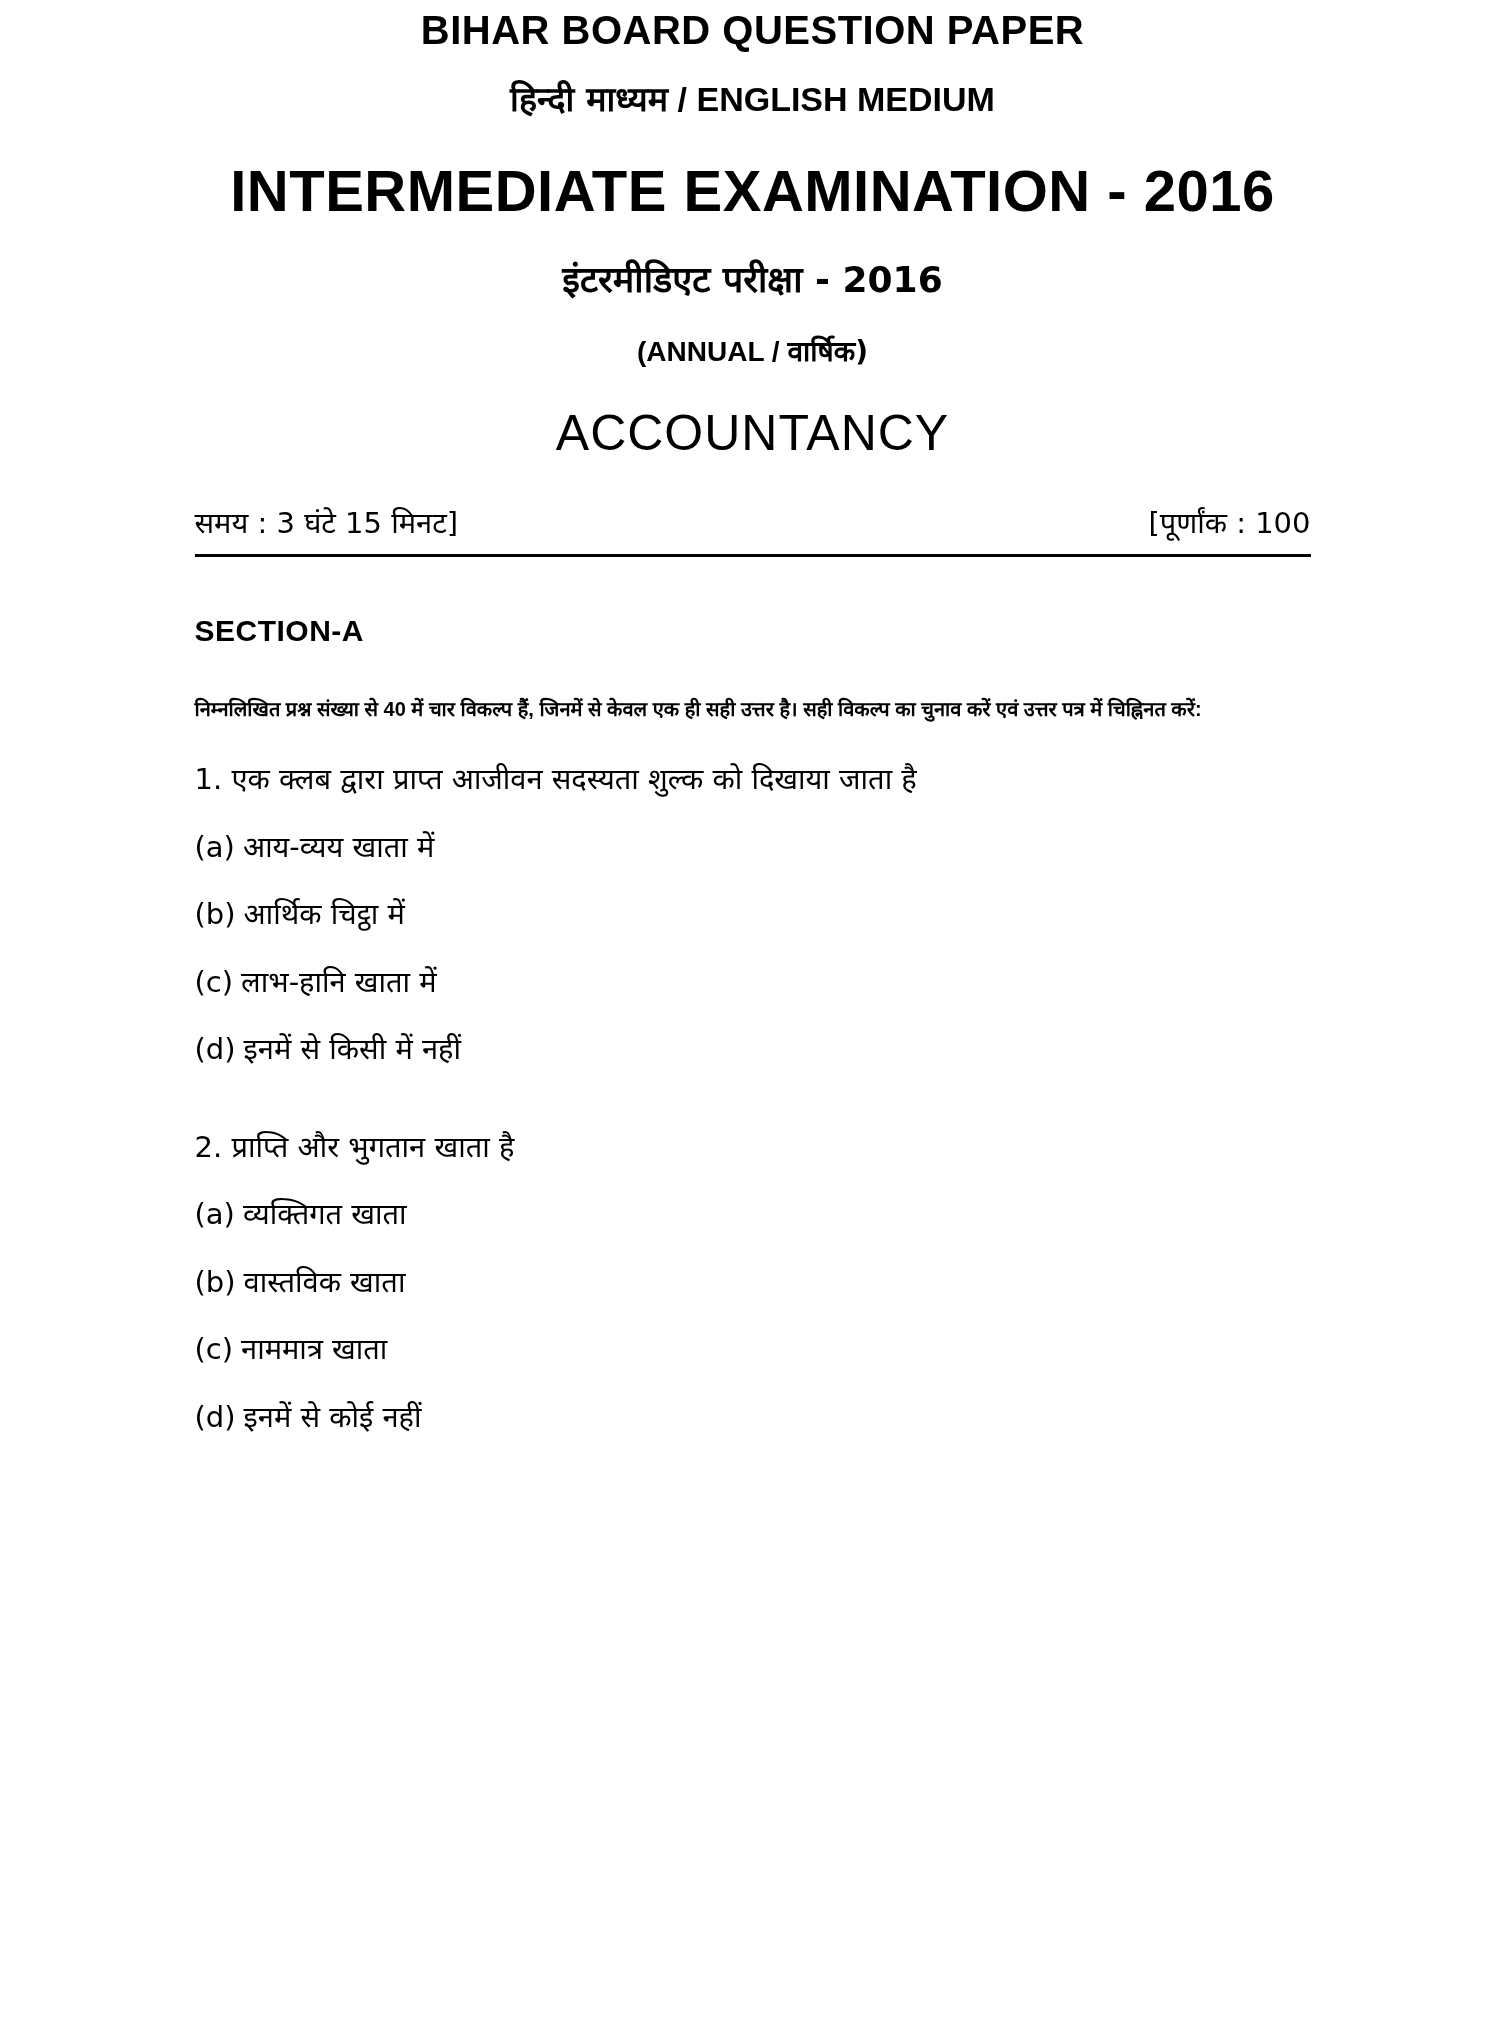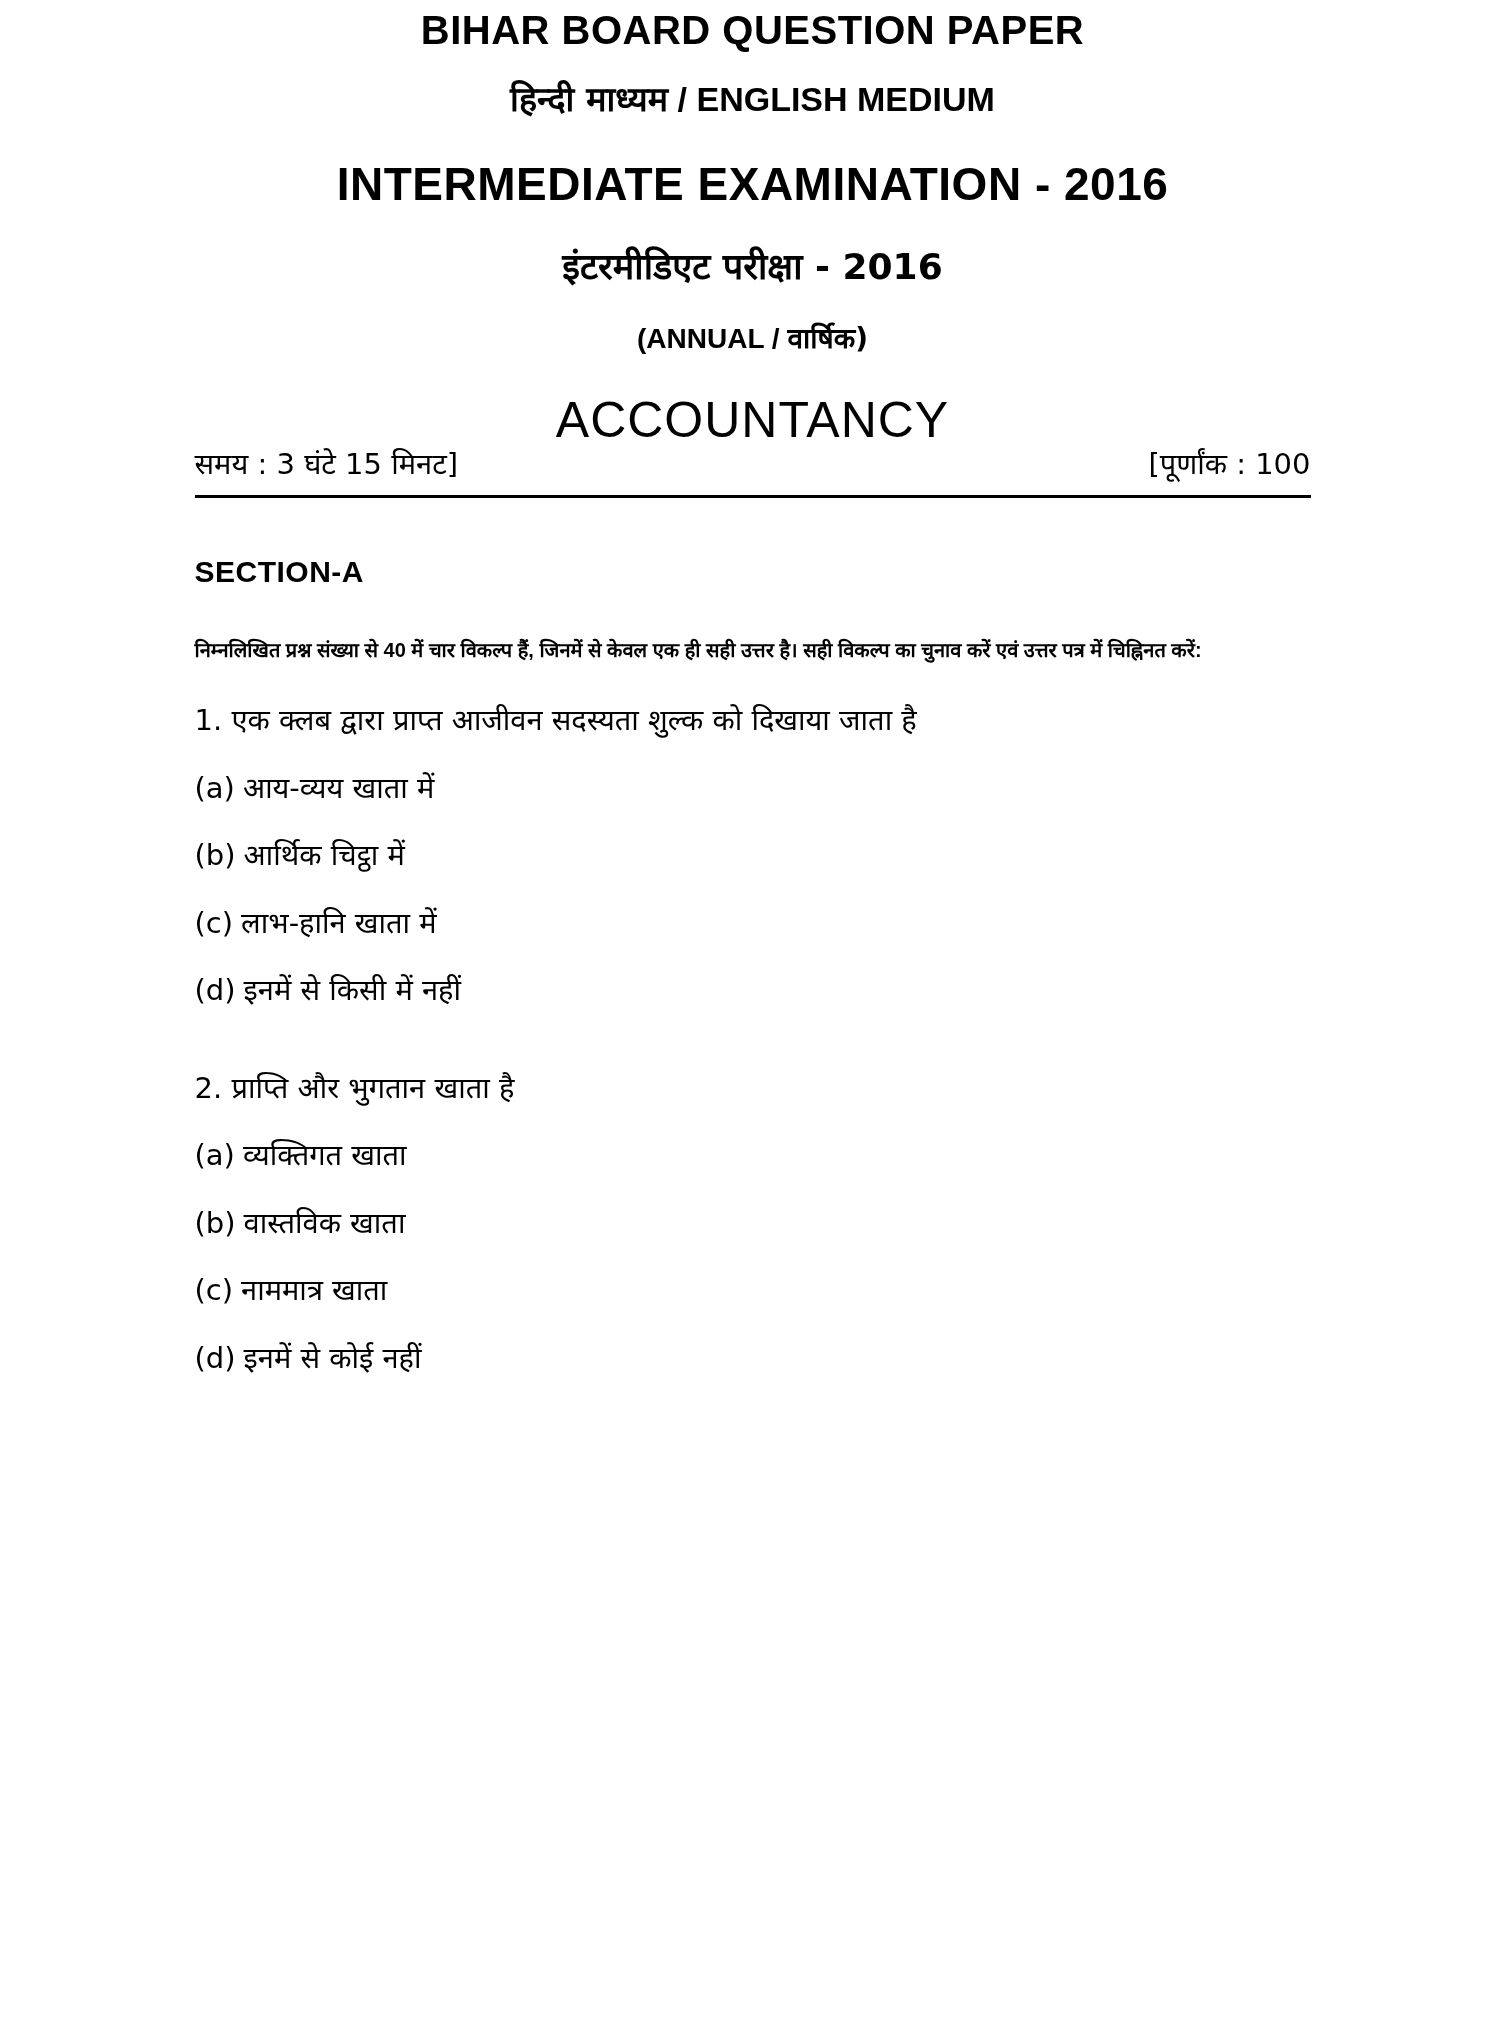--- a/index.html
+++ b/index.html
@@ -34,21 +34,21 @@
     padding-top: 8px;
     line-height: 1.1;
   }
   .hdr-line2 {
     font-size: 34px;
     padding-top: 28px;
     line-height: 1.15;
   }
   .hdr-line2 .devanagari { font-family: "DejaVu Sans", sans-serif; text-align: center; }
   .hdr-line3 {
-    font-size: 46px;
+    font-size: 58px;
     padding-top: 40px;
     letter-spacing: 0.5px;
     line-height: 1.1;
   }
   .hdr-line4 {
     font-size: 36px;
     padding-top: 36px;
     font-family: "DejaVu Sans", sans-serif;
     line-height: 1.15;
   }
@@ -63,20 +63,21 @@
     font-size: 50px;
     padding-top: 38px;
     letter-spacing: 1px;
     font-weight: normal;
     line-height: 1.1;
   }
 
   
   .meta-row {
     position: relative;
+    margin-top: 46px;
     height: 48px;
   }
   .meta-inner {
     display: flex;
     justify-content: space-between;
     align-items: flex-end;
     font-family: "DejaVu Sans", sans-serif;
     font-size: 29px;
     line-height: 1.15;
     position: relative;

